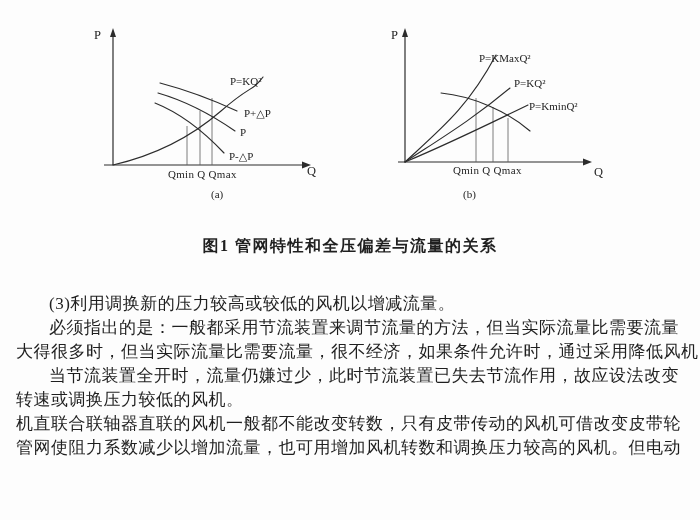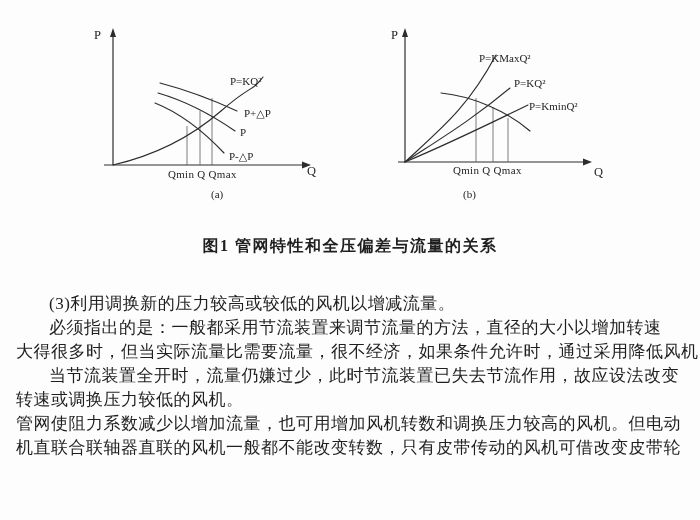--- a/index.html
+++ b/index.html
@@ -86,21 +86,21 @@
     <text x="136" y="75">P=KQ²</text>
     <text x="151" y="98">P=KminQ²</text>
     <text x="75" y="162" class="ticks">Qmin Q Qmax</text>
     <text x="85" y="186">(b)</text>
   </svg>
 
   <div class="caption">图1 管网特性和全压偏差与流量的关系</div>
 
   <div class="bodytext">
     <div class="bl ind">(3)利用调换新的压力较高或较低的风机以增减流量。</div>
-    <div class="bl ind">必须指出的是：一般都采用节流装置来调节流量的方法，直径的大小以增加转速</div>
+    <div class="bl ind">必须指出的是：一般都采用节流装置来调节流量的方法，但当实际流量比需要流量</div>
     <div class="bl">大得很多时，但当实际流量比需要流量，很不经济，如果条件允许时，通过采用降低风机</div>
     <div class="bl ind">当节流装置全开时，流量仍嫌过少，此时节流装置已失去节流作用，故应设法改变</div>
     <div class="bl">转速或调换压力较低的风机。</div>
+    <div class="bl">机直联合联轴器直联的风机一般都不能改变转数，只有皮带传动的风机可借改变皮带轮</div>
     <div class="bl">管网使阻力系数减少以增加流量，也可用增加风机转数和调换压力较高的风机。但电动</div>
-    <div class="bl">机直联合联轴器直联的风机一般都不能改变转数，只有皮带传动的风机可借改变皮带轮</div>
   </div>
 
 </div>
 
 </body></html>

